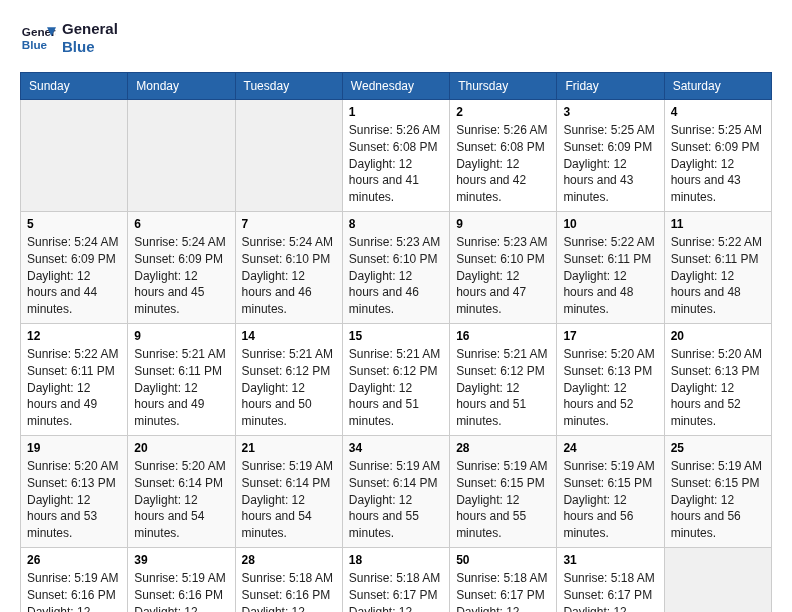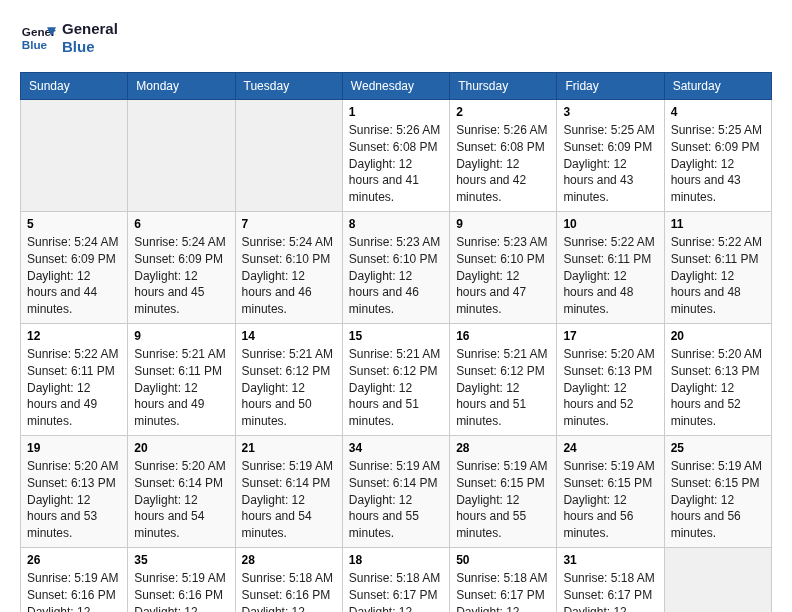--- a/index.html
+++ b/index.html
@@ -277,21 +277,21 @@
         </td>
       </tr>
       <tr>
         <td>
           <span class="day-num">26</span>
         <div class="day-info">
           Sunrise: 5:19 AM<br>Sunset: 6:16 PM<br>Daylight: 12 hours and 56 minutes.
         </div>
         </td>
         <td>
-          <span class="day-num">35</span>
+          <span class="day-num">39</span>
         <div class="day-info">
           Sunrise: 5:19 AM<br>Sunset: 6:16 PM<br>Daylight: 12 hours and 57 minutes.
         </div>
         </td>
         <td>
           <span class="day-num">28</span>
         <div class="day-info">
           Sunrise: 5:18 AM<br>Sunset: 6:16 PM<br>Daylight: 12 hours and 57 minutes.
         </div>
         </td>

